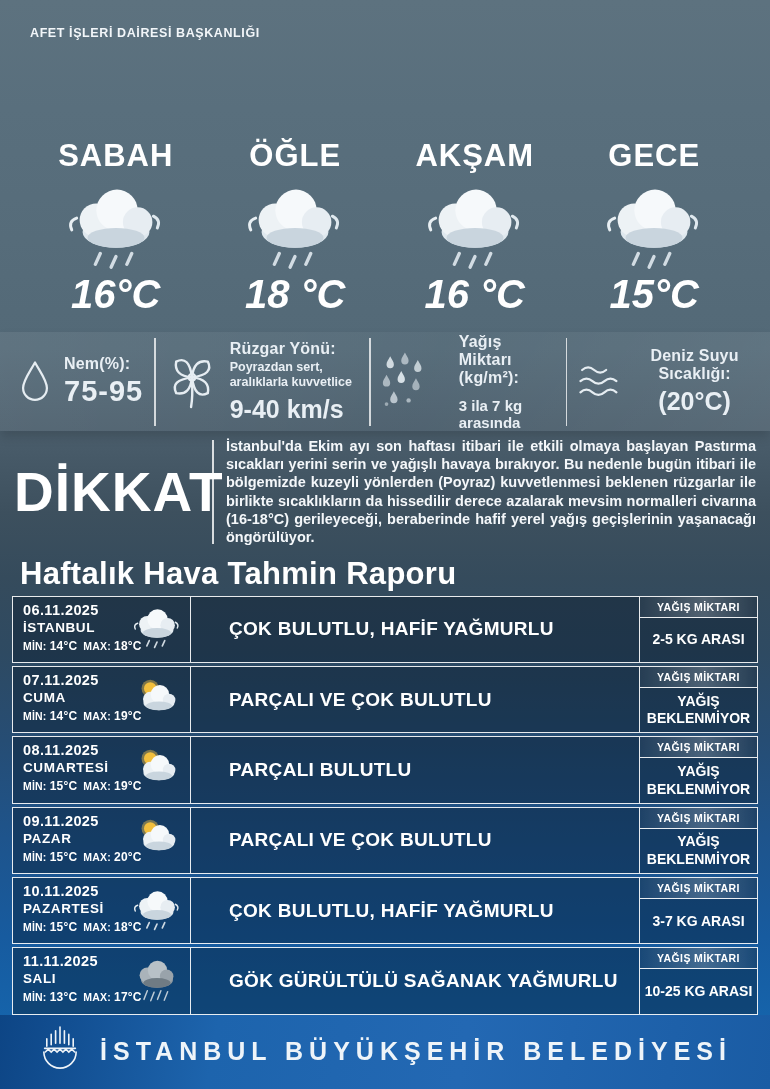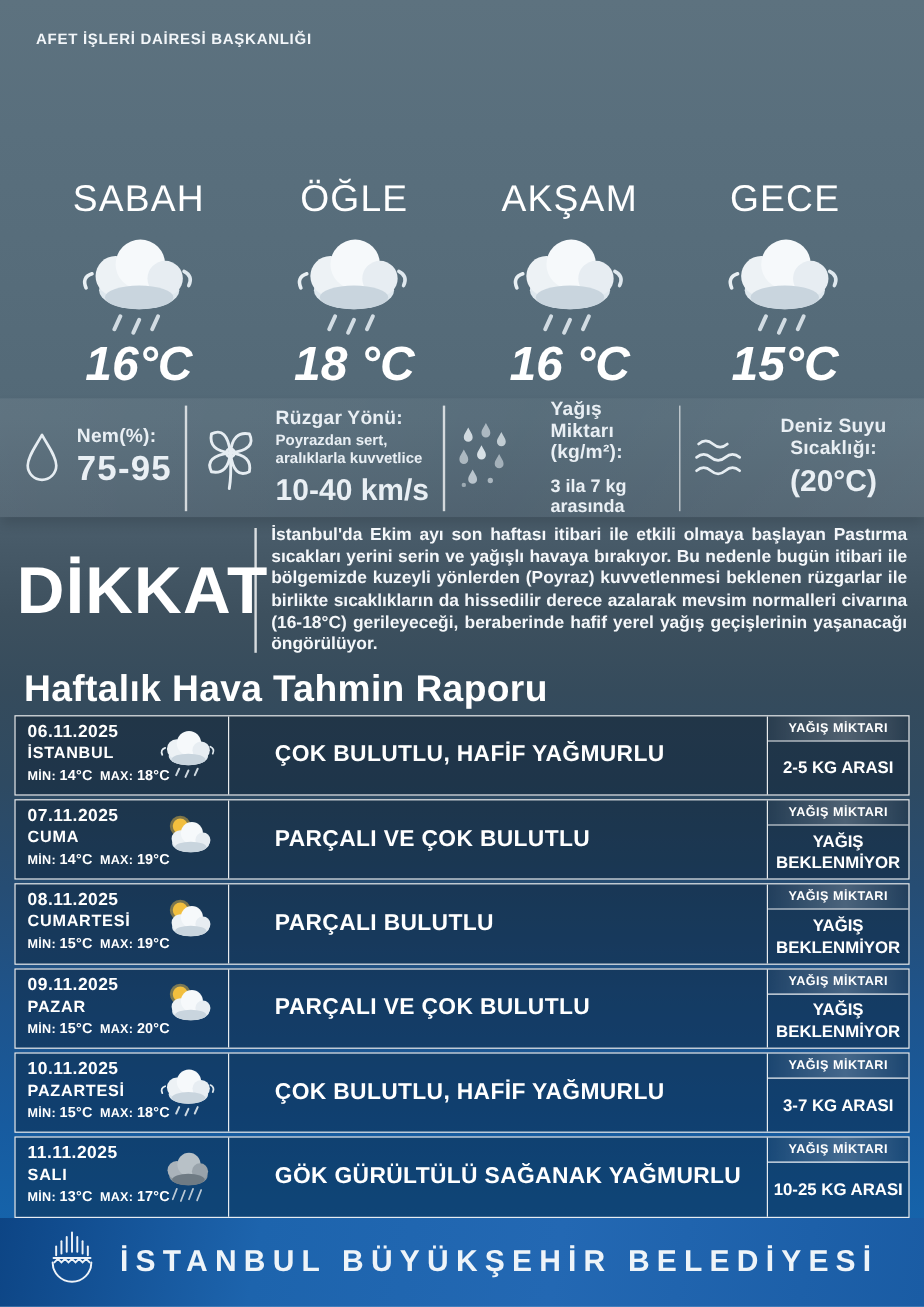--- a/index.html
+++ b/index.html
@@ -27,21 +27,21 @@
     line-height:1;margin:0 6px;}
   .akom-o{display:inline-block;width:21px;height:21px;border:14px solid #e02630;border-radius:50%;
     margin:0 3px;}
   .hdr-right{margin-left:auto;text-align:right;padding:16px 18px 0 0;}
   .hdr-date{font-size:23px;font-weight:800;letter-spacing:.5px;}
   .hdr-city{font-size:43px;font-weight:800;letter-spacing:3px;margin-top:8px;}
 
   
   .periods{height:224px;display:grid;grid-template-columns:repeat(4,1fr);padding:0 26px;}
   .period{display:flex;flex-direction:column;align-items:center;}
-  .p-label{font-size:31px;font-weight:400;letter-spacing:1px;margin-top:26px;}
+  .p-label{font-size:31px;font-weight:700;letter-spacing:1px;margin-top:16px;}
   .p-icon{width:118px;height:96px;margin-top:4px;}
   .p-temp{font-size:40px;font-weight:700;margin-top:-2px;font-style:italic;}
 
   
   .metrics{height:106px;display:flex;align-items:center;padding:0 8px;
     background:linear-gradient(115deg,rgba(255,255,255,.07) 0%,rgba(255,255,255,.03) 55%,rgba(255,255,255,.08) 100%);
     box-shadow:0 6px 10px rgba(0,0,0,.14);}
   .metric{display:flex;align-items:center;gap:12px;padding:0 10px;box-sizing:border-box;color:#e9eff4;}
   .m1{flex-basis:19.5%;}.m2{flex-basis:28.5%;}.m3{flex-basis:26%;gap:32px;}.m4{flex-basis:26%;}
   .vline{width:1.5px;height:88px;background:rgba(255,255,255,.75);flex:0 0 auto;}
@@ -188,21 +188,21 @@
           <path d="M28 28 Q 8 26 11 11 Q 25 4 28 28 Z" transform="rotate(90 28 28)"></path>
           <path d="M28 28 Q 8 26 11 11 Q 25 4 28 28 Z" transform="rotate(180 28 28)"></path>
           <path d="M28 28 Q 8 26 11 11 Q 25 4 28 28 Z" transform="rotate(270 28 28)"></path>
           <circle cx="28" cy="28" r="3.6"></circle>
           <path d="M28 32 Q 29 48 27 60"></path>
         </g>
       </svg>
       <div>
         <div class="m-label">Rüzgar Yönü:</div>
         <div class="m-small">Poyrazdan sert, aralıklarla kuvvetlice</div>
-        <div class="m-big2" style="text-align:left">10-40 km/s</div>
+        <div class="m-big2" style="text-align:left">9-40 km/s</div>
       </div>
     </div>
     <div class="vline"></div>
     <div class="metric m3">
       <svg class="m-icon" width="46" height="60" viewBox="0 0 50 64">
         <g fill="#e6edf2">
           <path d="M10 4 c-2 4 -4 6 -4 9 a4 4 0 0 0 8 0 c0 -3 -2 -5 -4 -9z" opacity=".85"></path>
           <path d="M26 0 c-2 4 -4 6 -4 9 a4 4 0 0 0 8 0 c0 -3 -2 -5 -4 -9z" opacity=".6"></path>
           <path d="M40 8 c-2 4 -4 6 -4 9 a4 4 0 0 0 8 0 c0 -3 -2 -5 -4 -9z" opacity=".75"></path>
           <path d="M6 24 c-2 4 -4 6 -4 9 a4 4 0 0 0 8 0 c0 -3 -2 -5 -4 -9z" opacity=".6"></path>

